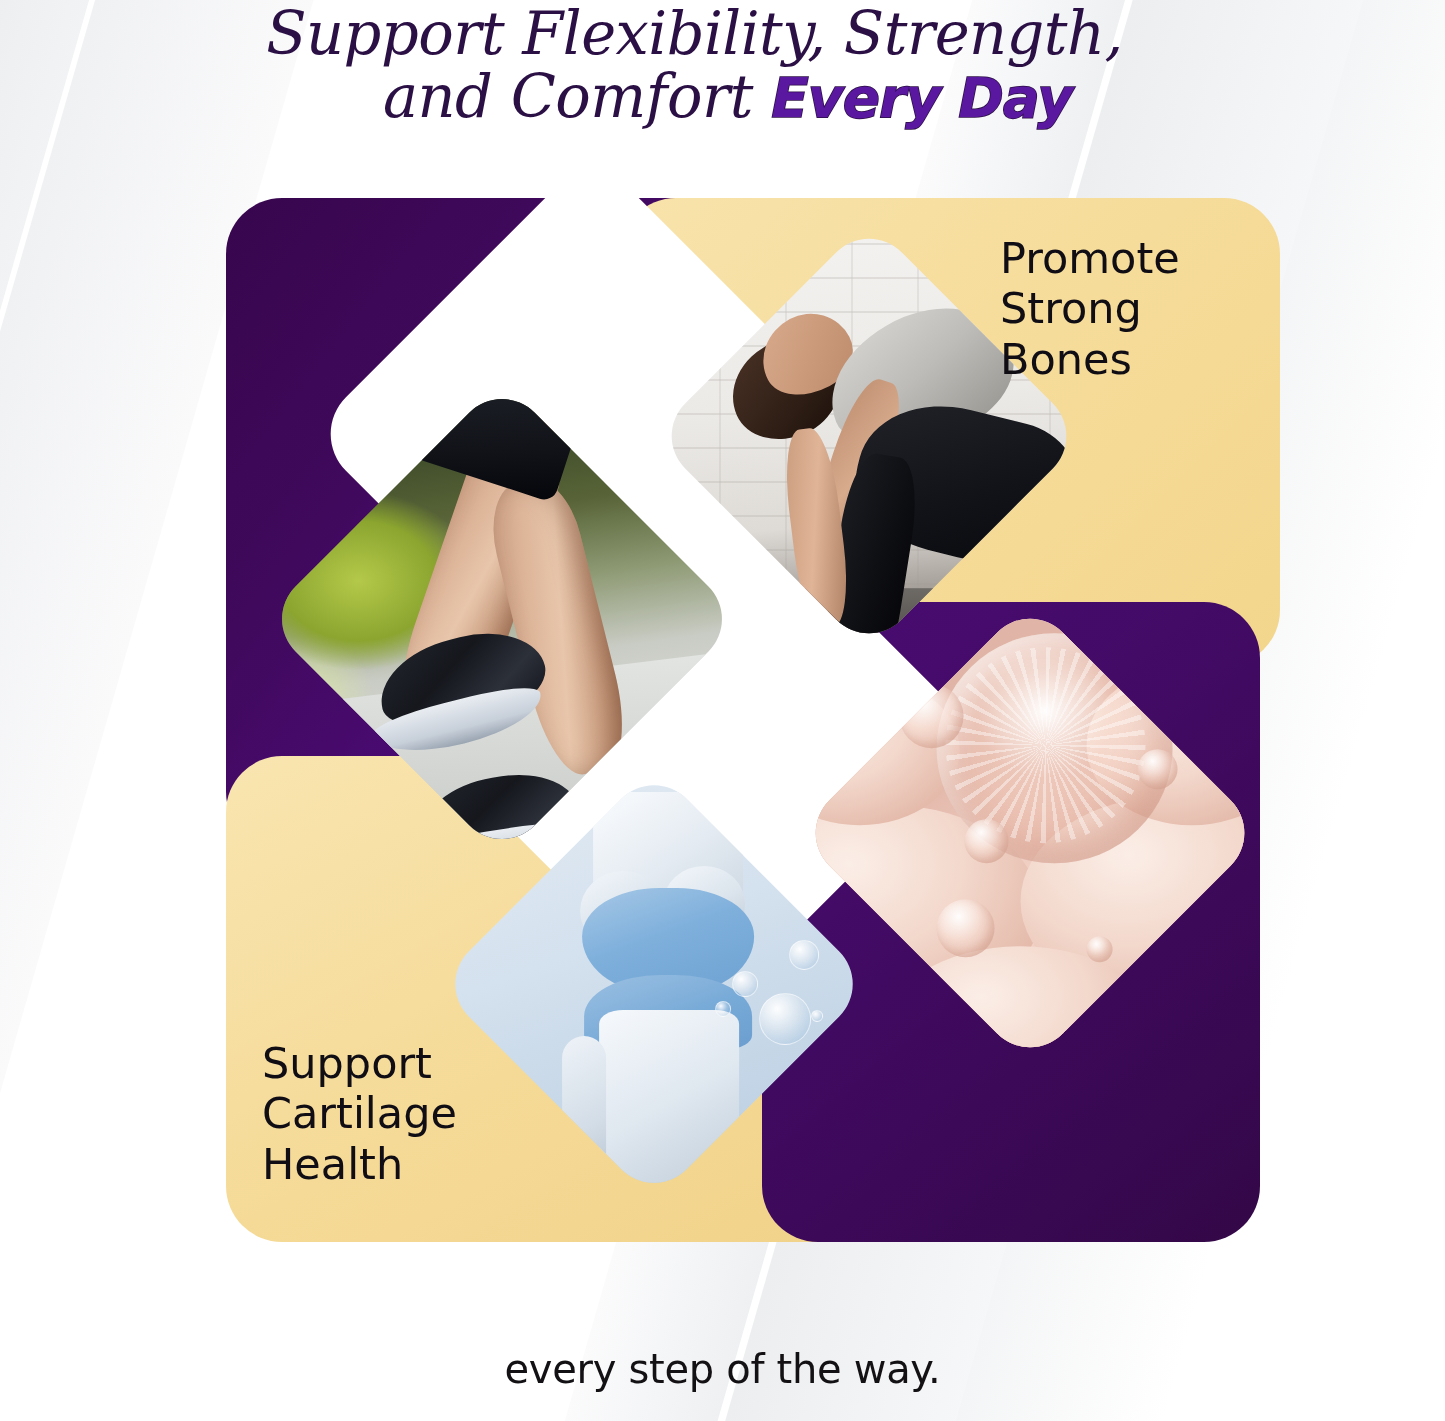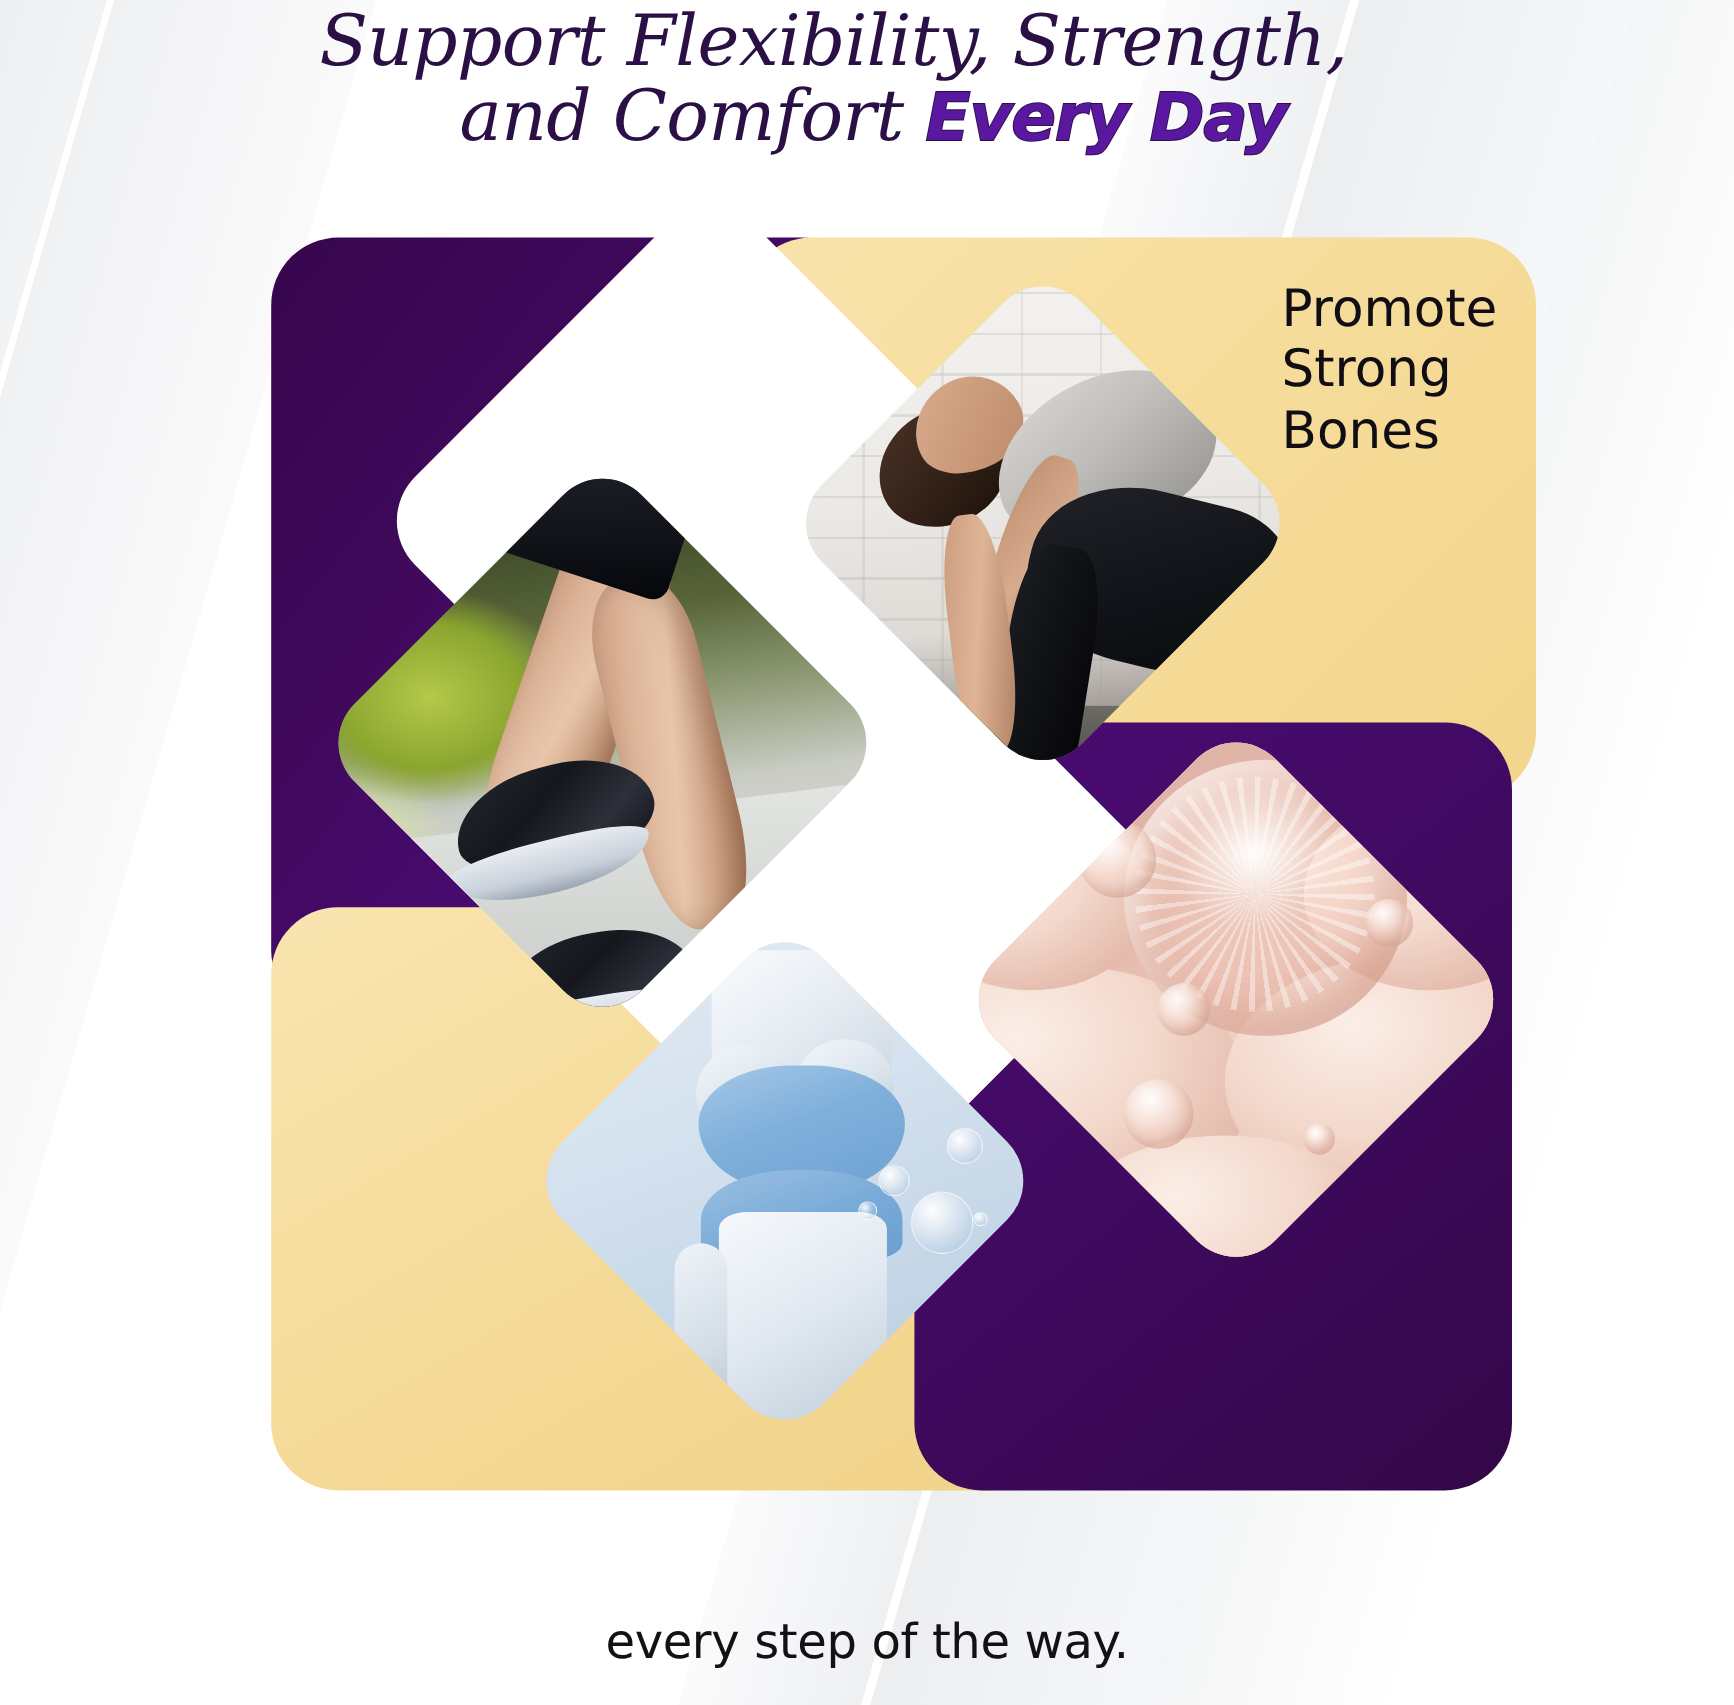--- a/index.html
+++ b/index.html
@@ -295,29 +295,32 @@
     <div class="card-bg purple-bg"></div>
 
     <div class="notch" style="left:356px; top:330px; width:400px; height:400px;"></div>
   </div>
 
   <div class="card" style="left:620px; top:198px; width:660px; height:468px;">
     <div class="card-bg gold-bg"></div>
 
     <div class="notch" style="left:-228px; top:36px; width:400px; height:400px;"></div>
   </div>
-  <div class="label label-dark" style="left:1068px; top:233px; width:260px; font-size:43px;">Promote
+  <div class="label label-dark" style="left:1000px; top:233px; width:260px; font-size:43px;">Promote
 Strong
 Bones</div>
 
   <div class="card" style="left:226px; top:756px; width:660px; height:486px;">
     <div class="card-bg gold-bg2"></div>
 
     <div class="notch" style="left:318px; top:-222px; width:400px; height:400px;"></div>
   </div>
+  <div class="label label-dark" style="left:262px; top:1038px; width:300px; font-size:43px;">Support
+Cartilage
+Health</div>
 
   <div class="card" style="left:762px; top:602px; width:498px; height:640px;">
     <div class="card-bg purple-bg2"></div>
 
     <div class="notch" style="left:-258px; top:-62px; width:400px; height:400px;"></div>
   </div>
 
   <div class="photo-wrap" style="left:333px; top:450px; width:338px; height:338px;">
     <div class="photo-inner photo-runner">
       <div class="kerb"></div>

